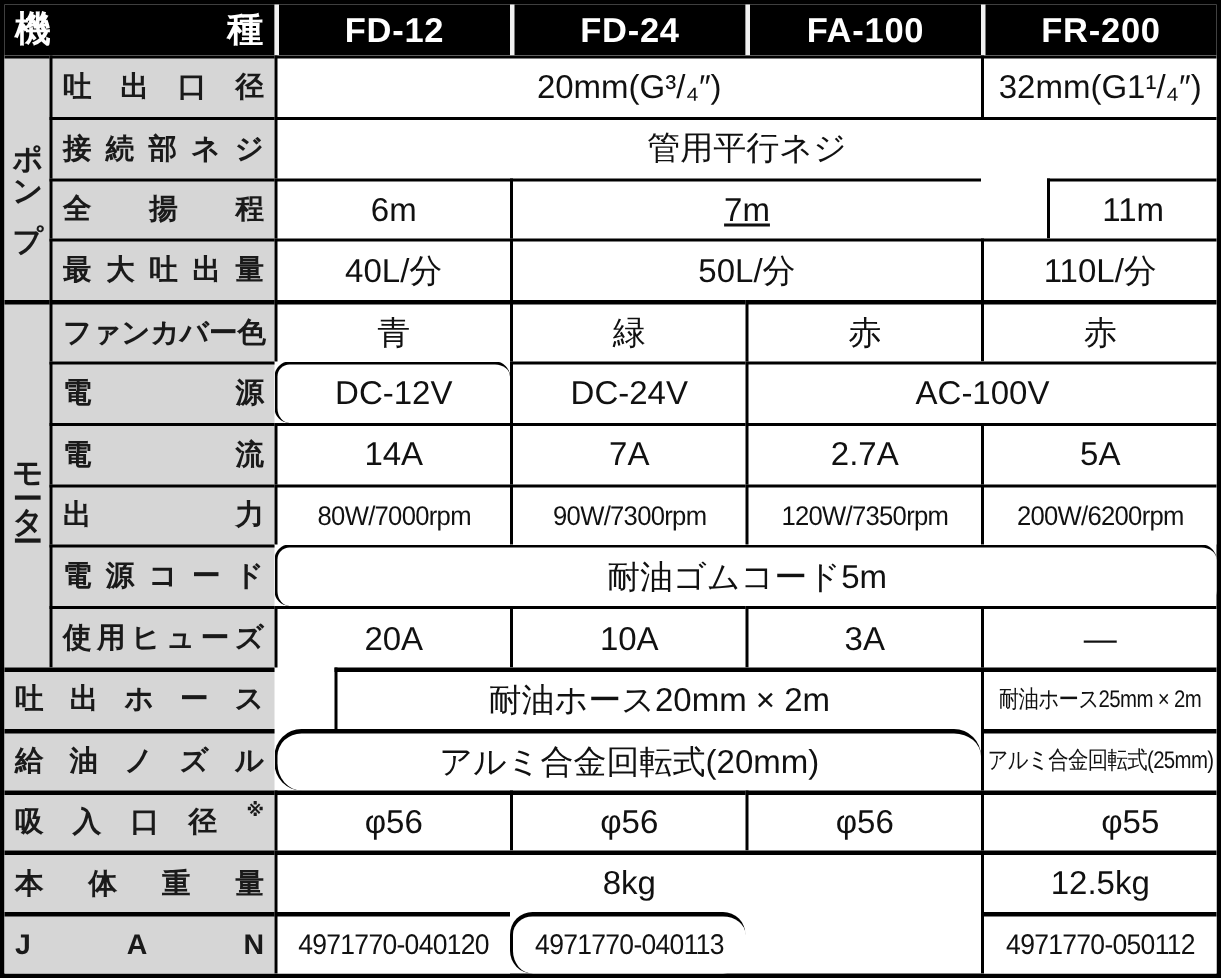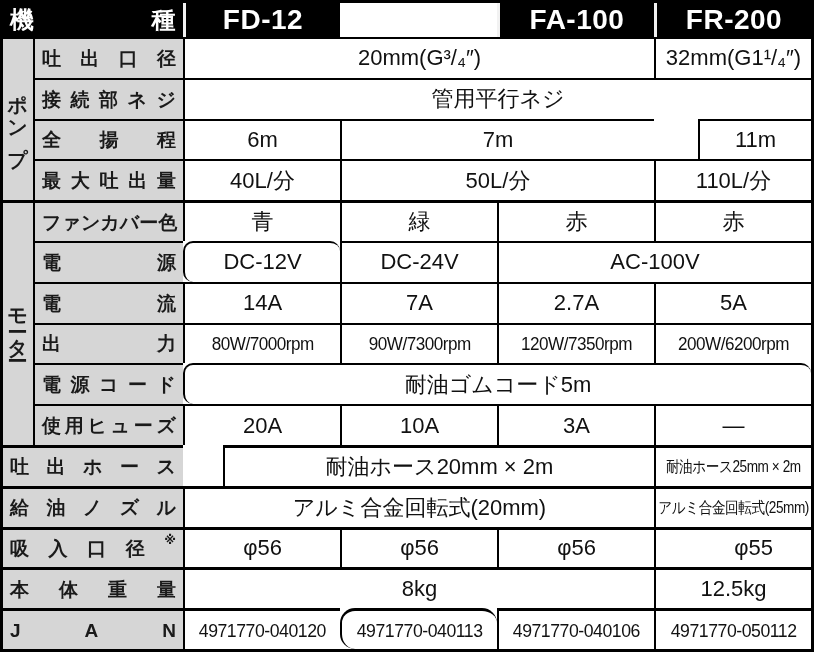--- a/index.html
+++ b/index.html
@@ -17,21 +17,21 @@
     background:#fff;color:#111;font-size:22px;
     overflow:hidden;white-space:nowrap;box-sizing:border-box;
     line-height:1;
   }
   .no-left{border-left:none;}
   .thick{border-top-width:3px;}
   
   .hcell{
     background:#000;color:#fff;border-top:none;
     border-left:3px solid #f2f2f2;
-    font-weight:bold;font-size:28px;letter-spacing:0.5px;
+    font-weight:bold;font-size:23px;letter-spacing:0.5px;
   }
   .hcell.first{border-left:none;font-size:24px;}
   
   .lab{
     background:#d6d6d6;font-weight:bold;font-size:19px;color:#1a1a1a;
   }
   
   .justify-chars{padding:0 7px;}
   .justify-chars{display:flex;justify-content:space-between;align-items:center;width:100%;}
   
@@ -49,20 +49,21 @@
 </head>
 <body>
 
 <div class="spec-table" data-name="spec-table">
 
   <div class="cell hcell first justify-chars" style="grid-row:1;grid-column:1/3;" data-name="header-model-label">
       <span>機</span>
       <span>種</span>
     </div>
   <div class="cell hcell" style="grid-row:1;grid-column:3;" data-name="column-header-fd12">FD-12</div>
+  <div class="cell hcell" style="grid-row:1;grid-column:4;" data-name="column-header-fd24">FD-24</div>
   <div class="cell hcell" style="grid-row:1;grid-column:5;" data-name="column-header-fa100">FA-100</div>
   <div class="cell hcell" style="grid-row:1;grid-column:6;" data-name="column-header-fr200">FR-200</div>
 
   <div class="cell strip" style="grid-row:2/6;grid-column:1;" data-name="group-label-pump">ポンプ</div>
   <div class="cell strip thick" style="grid-row:6/12;grid-column:1;" data-name="group-label-motor">モーター</div>
 
   <div class="cell lab justify-chars" style="grid-row:2;grid-column:2;" data-name="row-label-discharge-port">
       <span>吐</span>
       <span>出</span>
       <span>口</span>
@@ -79,21 +80,21 @@
       <span>ジ</span>
     </div>
   <div class="cell" style="grid-row:3;grid-column:3/7;" data-name="cell-thread-all">管用平行ネジ</div>
 
   <div class="cell lab justify-chars" style="grid-row:4;grid-column:2;" data-name="row-label-head">
       <span>全</span>
       <span>揚</span>
       <span>程</span>
     </div>
   <div class="cell" style="grid-row:4;grid-column:3;" data-name="cell-head-fd12">6m</div>
-  <div class="cell" style="grid-row:4;grid-column:4/6;" data-name="cell-head-fd24-fa100">7m</div>
+  <div class="cell" style="grid-row:4;grid-column:4/6;text-decoration:underline;" data-name="cell-head-fd24-fa100">7m</div>
   <div class="cell" style="grid-row:4;grid-column:6;margin-left:44px;" data-name="cell-head-fr200">11m</div>
 
   <div class="cell lab justify-chars" style="grid-row:5;grid-column:2;" data-name="row-label-max-flow">
       <span>最</span>
       <span>大</span>
       <span>吐</span>
       <span>出</span>
       <span>量</span>
     </div>
   <div class="cell" style="grid-row:5;grid-column:3;" data-name="cell-max-flow-fd12">40L/分</div>
@@ -182,21 +183,21 @@
       <span class="cond" data-name="hose-value-condensed">耐油ホース25mm × 2m</span>
     </div>
 
   <div class="cell lab justify-chars no-left thick" style="grid-row:13;grid-column:1/3;" data-name="row-label-nozzle">
       <span>給</span>
       <span>油</span>
       <span>ノ</span>
       <span>ズ</span>
       <span>ル</span>
     </div>
-  <div class="cell thick" style="grid-row:13;grid-column:3/6;" data-name="cell-nozzle-fd12-fa100">アルミ合金回転式(20mm)</div>
+  <div class="cell thick" style="grid-row:13;grid-column:3/6;border-radius:18px;" data-name="cell-nozzle-fd12-fa100">アルミ合金回転式(20mm)</div>
   <div class="cell thick" style="grid-row:13;grid-column:6;" data-name="cell-nozzle-fr200">
       <span class="cond" data-name="nozzle-value-condensed">アルミ合金回転式(25mm)</span>
     </div>
 
   <div class="cell lab justify-chars no-left thick" style="grid-row:14;grid-column:1/3;" data-name="row-label-suction">
       <span>吸</span>
       <span>入</span>
       <span>口</span>
       <span>径</span>
       <span>※</span>
@@ -219,20 +220,17 @@
       <span>J</span>
       <span>A</span>
       <span>N</span>
     </div>
   <div class="cell thick" style="grid-row:16;grid-column:3;" data-name="cell-jan-fd12">
       <span class="jan-num" data-name="jan-code">4971770-040120</span>
     </div>
   <div class="cell thick" style="grid-row:16;grid-column:4;border-radius:15px;" data-name="cell-jan-fd24">
       <span class="jan-num" data-name="jan-code">4971770-040113</span>
     </div>
-  <div class="cell thick" style="grid-row:16;grid-column:5;" data-name="cell-jan-fa100">
-      <span class="jan-num" data-name="jan-code">4971770-040106</span>
-    </div>
   <div class="cell thick" style="grid-row:16;grid-column:6;" data-name="cell-jan-fr200">
       <span class="jan-num" data-name="jan-code">4971770-050112</span>
     </div>
 
 </div>
 
 </body></html>

